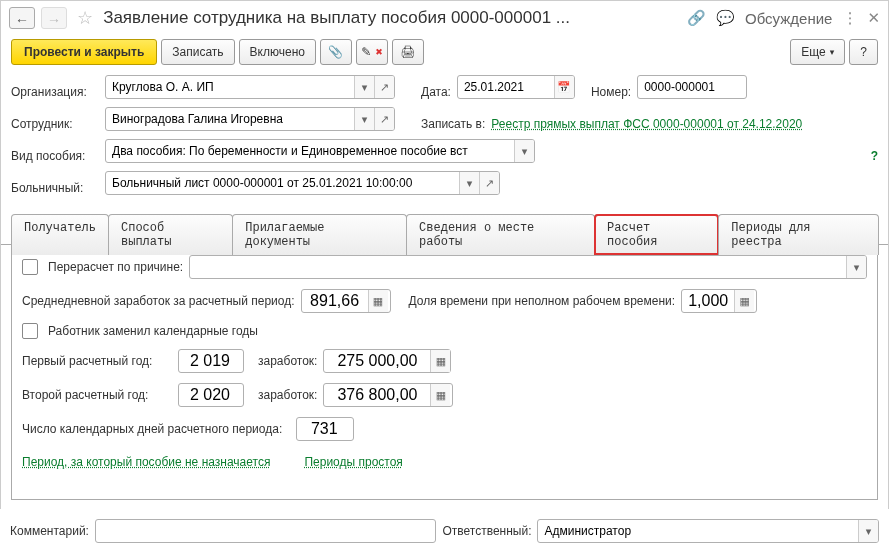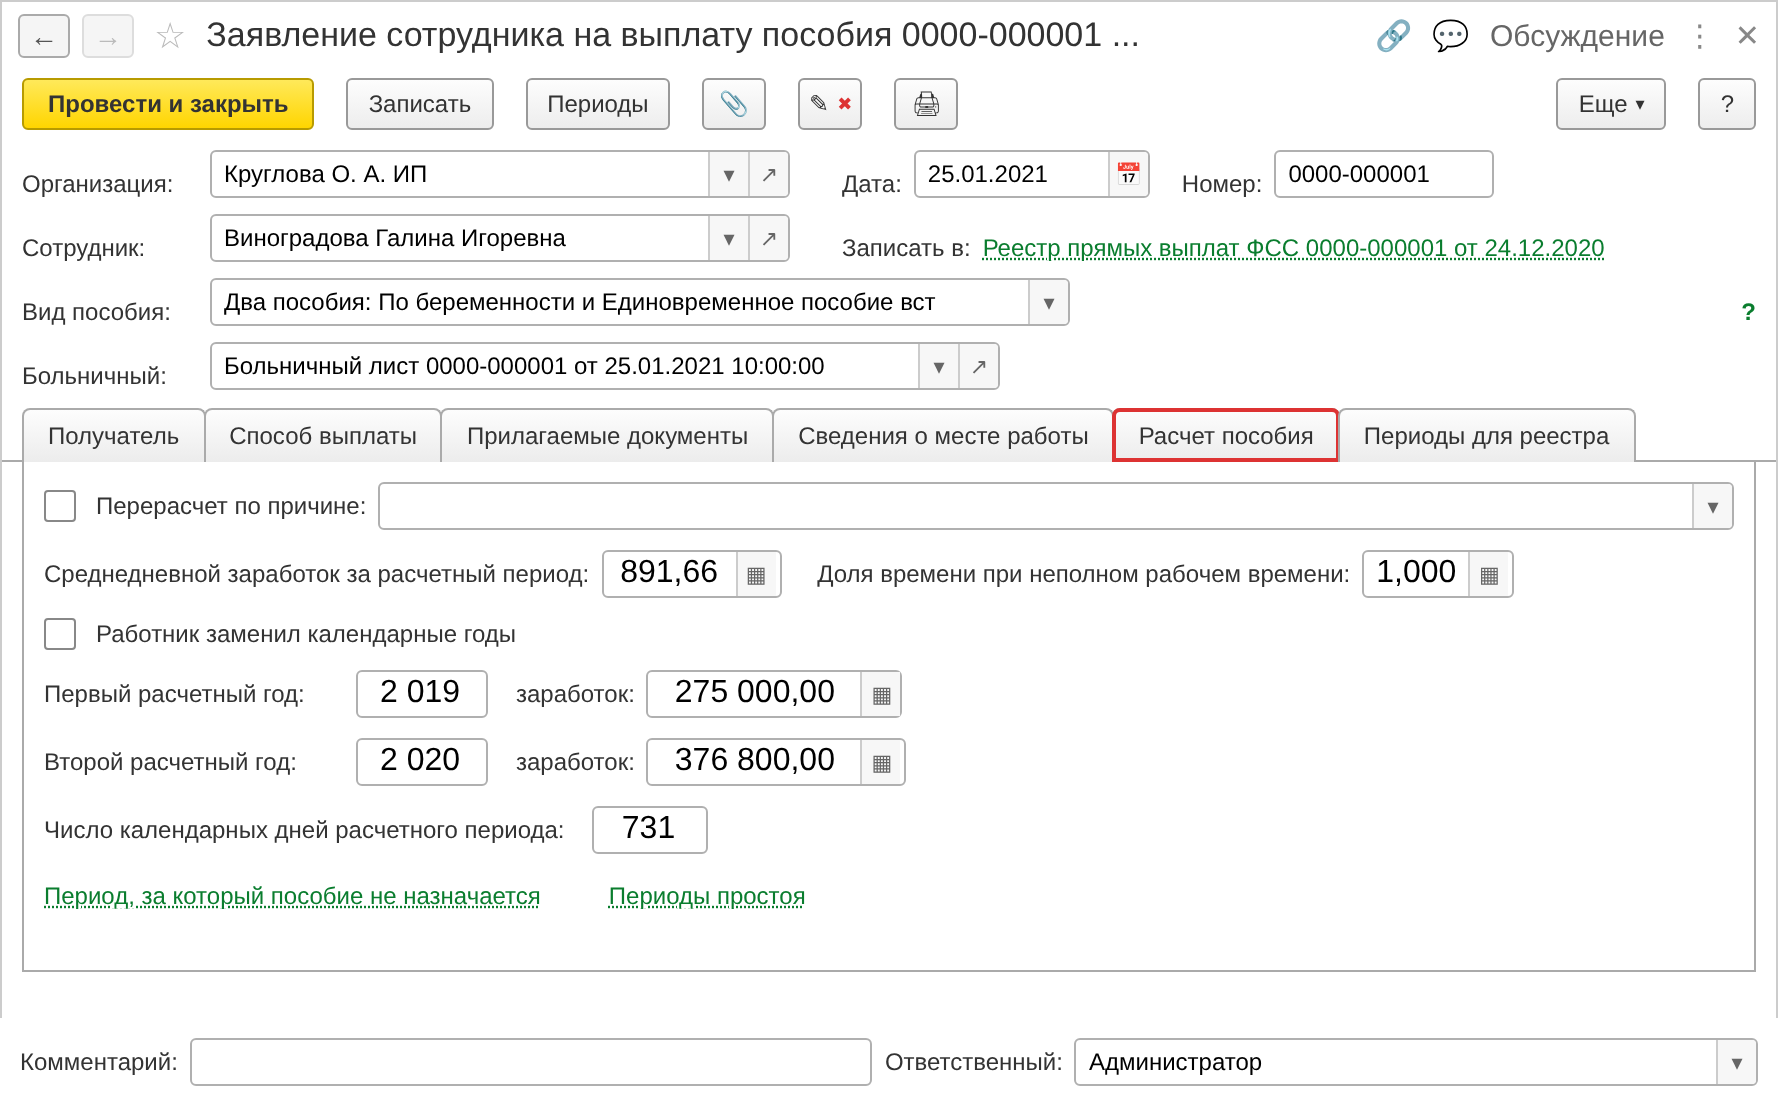--- a/index.html
+++ b/index.html
@@ -27,21 +27,21 @@
   }
   .nav-btn.disabled { color: #bbb; border-color: #ddd; }
   .star-icon { font-size: 18px; color: #bbb; margin: 0 4px; }
   .title-text { font-size: 17px; font-weight: 400; flex: 1; color: #333; }
   .title-right { display: flex; align-items: center; gap: 10px; color: #888; }
   .title-right span { font-size: 15px; }
   .discussion { font-size: 12px; color: #666; }
 
   .toolbar {
     display: flex; align-items: center;
-    padding: 4px 10px 10px 10px; gap: 16px;
+    padding: 4px 10px 10px 10px; gap: 4px;
   }
   .btn {
     border: 1px solid #999; border-radius: 3px;
     background: linear-gradient(#fdfdfd,#ededed);
     padding: 4px 10px; font-size: 12px; color: #333;
     display: flex; align-items: center; gap: 4px;
     height: 26px;
   }
   .btn.primary {
     background: linear-gradient(#ffe95a,#ffd500);
@@ -73,21 +73,21 @@
   .help-ic { color: #0a7d2e; font-weight: bold; }
 
   .tabs {
     display: flex; margin-top: 6px; border-bottom: 1px solid #aaa;
     padding: 0 10px;
   }
   .tab {
     padding: 6px 12px; border: 1px solid #aaa; border-bottom: none;
     background: linear-gradient(#fdfdfd,#ececec);
     border-radius: 4px 4px 0 0; margin-right: -1px;
-    font-size: 12px; color: #333; position: relative; top: 1px;
+    font-size: 12px; color: #333; position: relative; top: 11px; font-family: Liberation Mono, monospace;
   }
   .tab.highlight { outline: 2px solid #d33; outline-offset: -2px; }
 
   .tab-panel {
     border: 1px solid #aaa; border-top: none;
     margin: 0 10px; padding: 10px 10px 20px 10px;
   }
   .panel-row { display: flex; align-items: center; margin-bottom: 10px; gap: 6px; }
   .checkbox {
     width: 16px; height: 16px; border: 1px solid #888; border-radius: 2px;
@@ -128,21 +128,21 @@
     <span>💬</span>
     <span class="discussion">Обсуждение</span>
     <span>⋮</span>
     <span>✕</span>
   </div>
 </div>
 
 <div class="toolbar">
   <button class="btn primary">Провести и закрыть</button>
   <button class="btn">Записать</button>
-  <button class="btn">Периоды</button>
+  <button class="btn">Включено</button>
   <button class="btn icon-only">📎</button>
   <button class="btn icon-only">✎<span style="color:#d33;font-size:9px">✖</span></button>
   <button class="btn icon-only">🖨</button>
   <div class="toolbar-spacer"></div>
   <button class="btn">
       <span>Еще</span> 
       <span style="font-size:9px">▾</span>
     </button>
   <button class="btn">?</button>
 </div>

